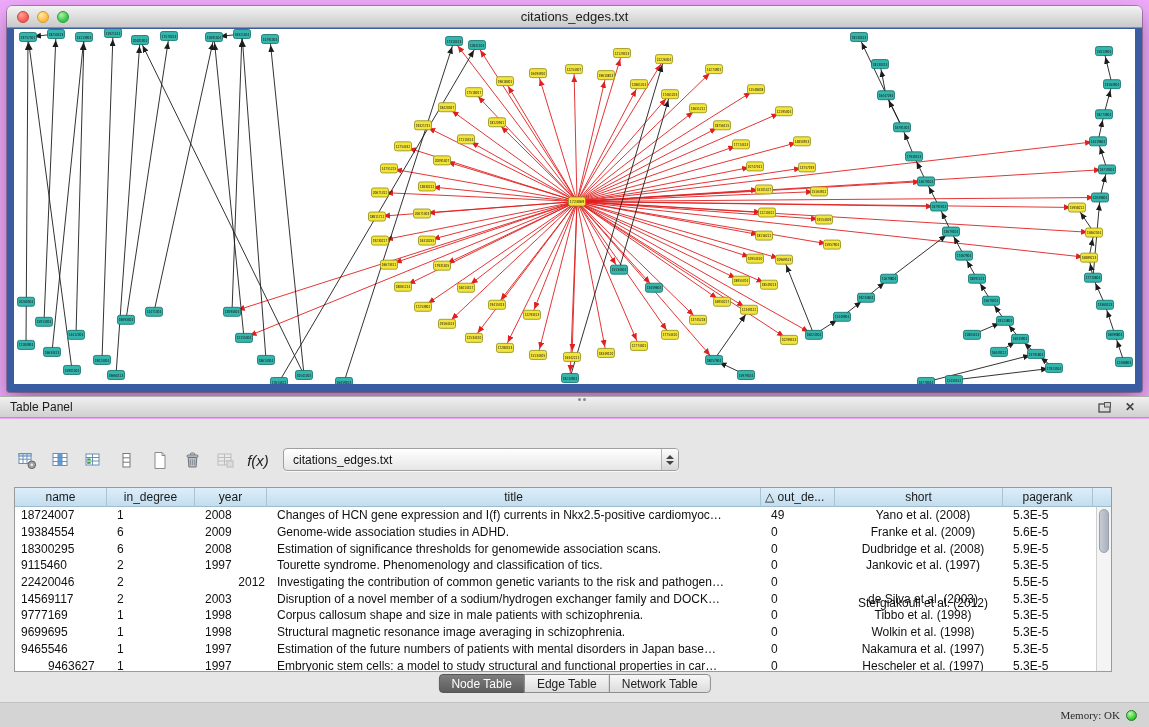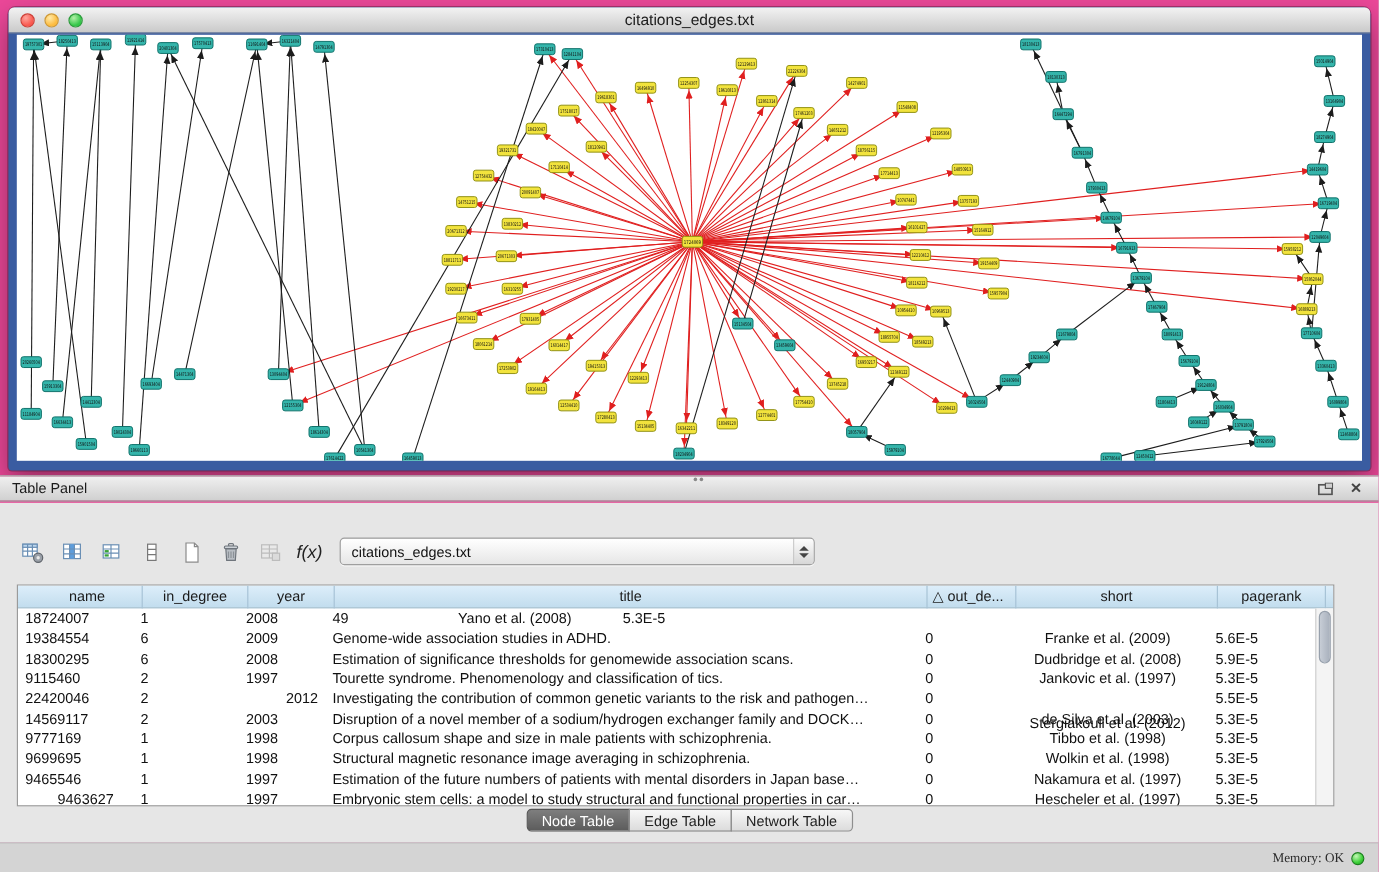--- a/index.html
+++ b/index.html
@@ -1,17 +1,17 @@
 <!DOCTYPE html>
 <html><head>
 <meta charset="utf-8">
 <style>
   html,body{margin:0;padding:0;background:#d4d4d4;}
   *{box-sizing:border-box;}
-  .desktop{position:relative;width:1149px;height:727px;background:#ec4899;
+  .desktop{position:relative;width:1149px;height:727px;background:#f0abfc;
     font-family:"Liberation Sans",sans-serif;overflow:hidden;}
 
   
   .net-window{position:absolute;left:7px;top:6px;width:1135px;height:386px;
     background:#3a5ca1;border-radius:6px 6px 3px 3px;
     box-shadow:0 10px 24px rgba(0,0,0,.38),0 0 0 1px rgba(0,0,0,.28);}
   .titlebar{height:22px;border-radius:5px 5px 0 0;
     background:linear-gradient(#f3f3f3,#c9c9c9);
     border-bottom:1px solid #8f8f8f;position:relative;
     display:flex;align-items:center;justify-content:center;}
@@ -839,33 +839,34 @@
       <div class="dropdown">
         <span class="dd-text">citations_edges.txt</span>
         <span class="dd-stepper">
             <i class="up"></i>
             <i class="dn"></i>
           </span>
       </div>
 
       <div class="table-wrap">
         <div class="thead" id="thead">
-            <div class="th" style="width: 92px; margin-left: 12px;">name</div>
+            <div class="th" style="width: 92px;">name</div>
             <div class="th" style="width: 88px;">in_degree</div>
             <div class="th" style="width: 72px;">year</div>
             <div class="th" style="width: 494px;">title</div>
             <div class="th sorted" style="width: 74px;">△ out_de...</div>
             <div class="th" style="width: 168px;">short</div>
             <div class="th" style="width: 90px;">pagerank</div>
           </div>
         <div id="tbody">
             <div class="tr">
               <div class="td" style="width: 96px;">18724007</div>
               <div class="td" style="width: 88px;">1</div>
               <div class="td" style="width: 72px;">2008</div>
+              <div class="td" style="width: 494px;">Changes of HCN gene expression and I(f) currents in Nkx2.5-positive cardiomyoc…</div>
               <div class="td" style="width: 74px;">49</div>
               <div class="td center" style="width: 168px;">Yano et al. (2008)</div>
               <div class="td" style="width: 90px;">5.3E-5</div>
             </div>
             <div class="tr">
               <div class="td" style="width: 96px;">19384554</div>
               <div class="td" style="width: 88px;">6</div>
               <div class="td" style="width: 72px;">2009</div>
               <div class="td" style="width: 494px;">Genome-wide association studies in ADHD.</div>
               <div class="td" style="width: 74px;">0</div>

